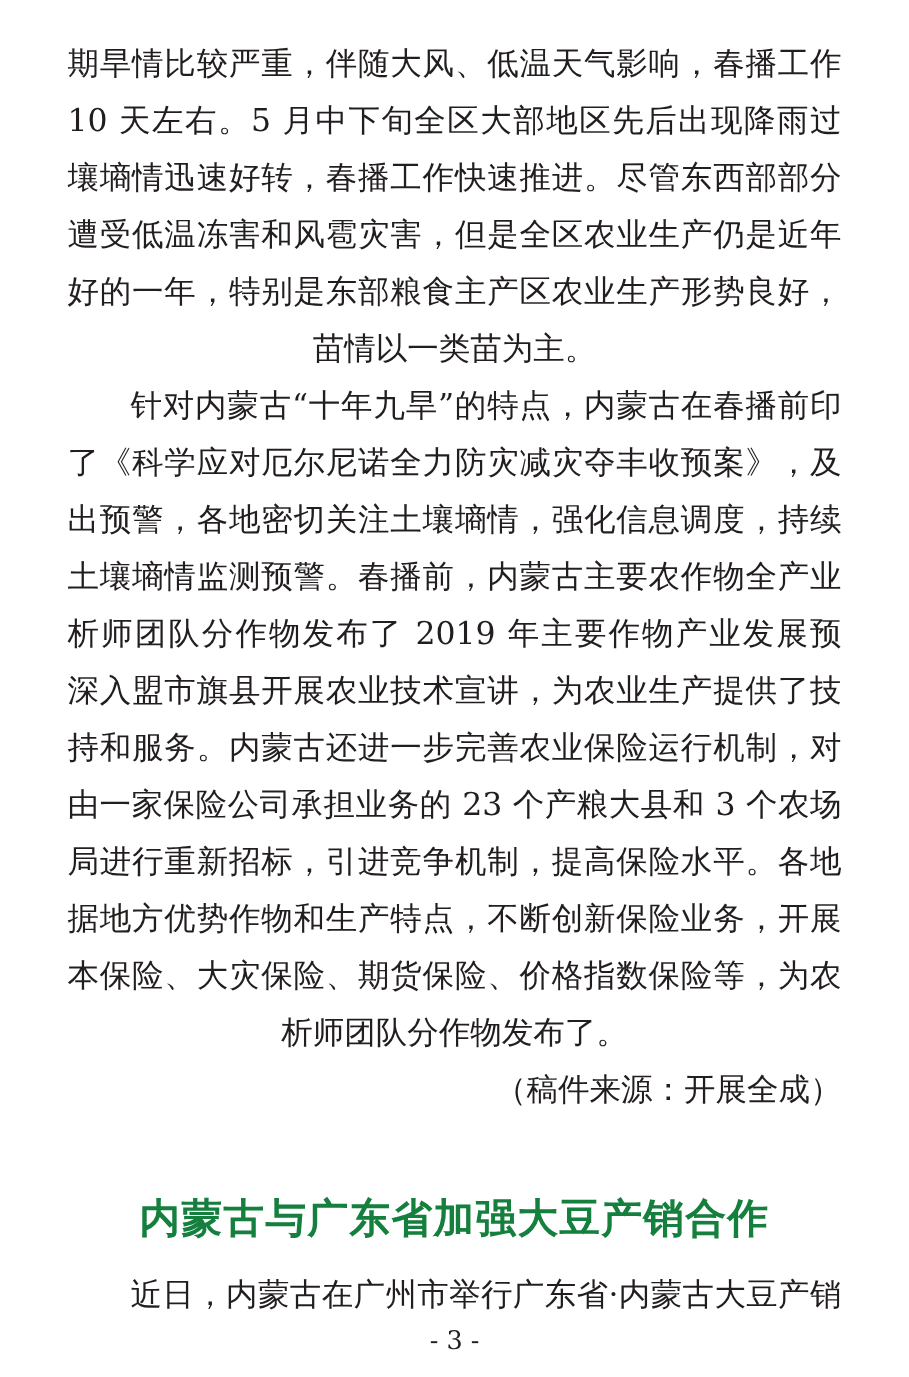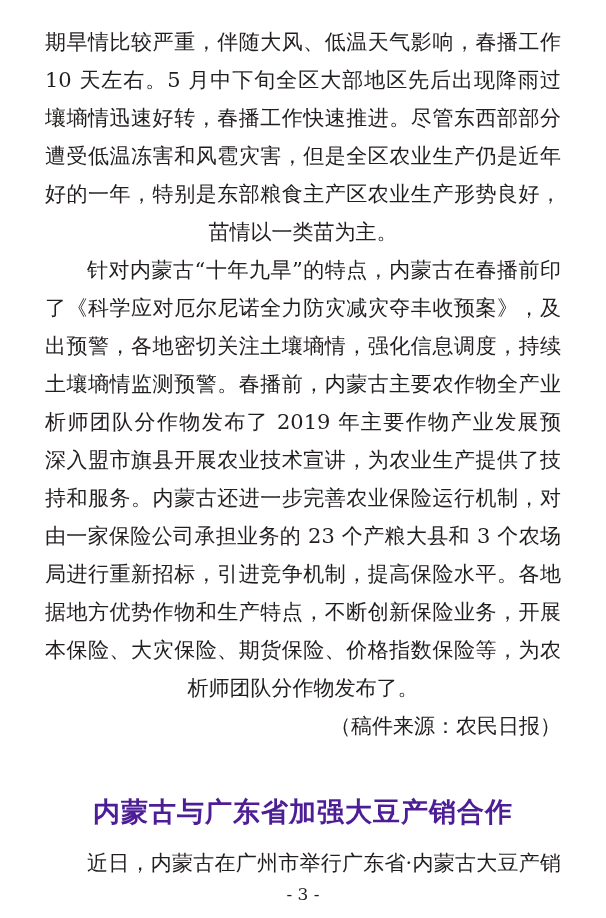--- a/index.html
+++ b/index.html
@@ -44,21 +44,21 @@
   }
   .title {
     font-family: "Liberation Sans", "DejaVu Sans", sans-serif;
     font-weight: 700;
     font-size: 27px;
     line-height: 40px;
     height: 40px;
     text-align: center;
     letter-spacing: 1px;
     margin-top: 47px;
-    color: #4c1d95;
+    color: #15803d;
   }
   .para3 {
     margin-top: 12px;
   }
   .footer {
     position: absolute;
     left: 0;
     right: 0;
     top: 884px;
     text-align: center;
@@ -85,21 +85,21 @@
     <div class="line just">土壤墒情监测预警。春播前，内蒙古主要农作物全产业链分</div>
     <div class="line just">析师团队分作物发布了 2019 年主要作物产业发展预测，并</div>
     <div class="line just">深入盟市旗县开展农业技术宣讲，为农业生产提供了技术支</div>
     <div class="line just">持和服务。内蒙古还进一步完善农业保险运行机制，对原来</div>
     <div class="line just">由一家保险公司承担业务的 23 个产粮大县和 3 个农场管理</div>
     <div class="line just">局进行重新招标，引进竞争机制，提高保险水平。各地也根</div>
     <div class="line just">据地方优势作物和生产特点，不断创新保险业务，开展全成</div>
     <div class="line just">本保险、大灾保险、期货保险、价格指数保险等，为农业生</div>
     <div class="line plain">析师团队分作物发布了。</div>
 
-    <div class="line source">（稿件来源：农民日报）</div>
+    <div class="line source">（稿件来源：开展全成）</div>
 
     <div class="title">内蒙古与广东省加强大豆产销合作</div>
 
     <div class="line just indent para3">近日，内蒙古在广州市举行广东省·内蒙古大豆产销对</div>
 
   </div>
 
   <div class="footer">- 3 -</div>
 </div>
 

